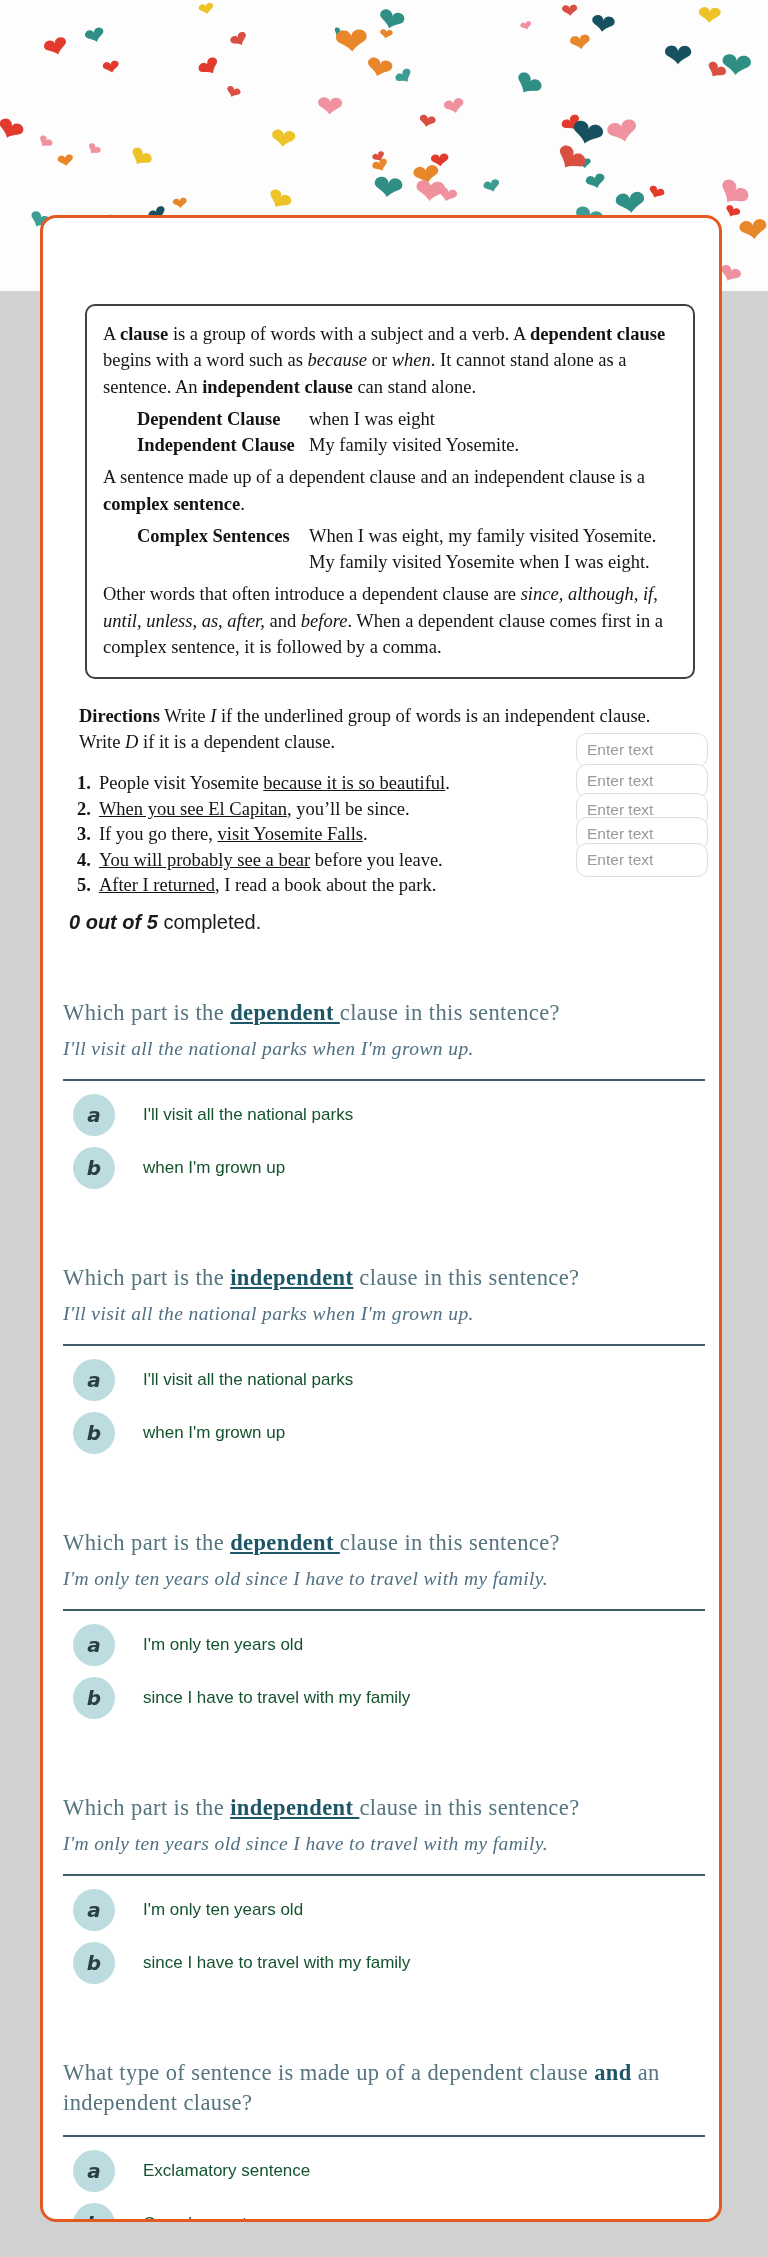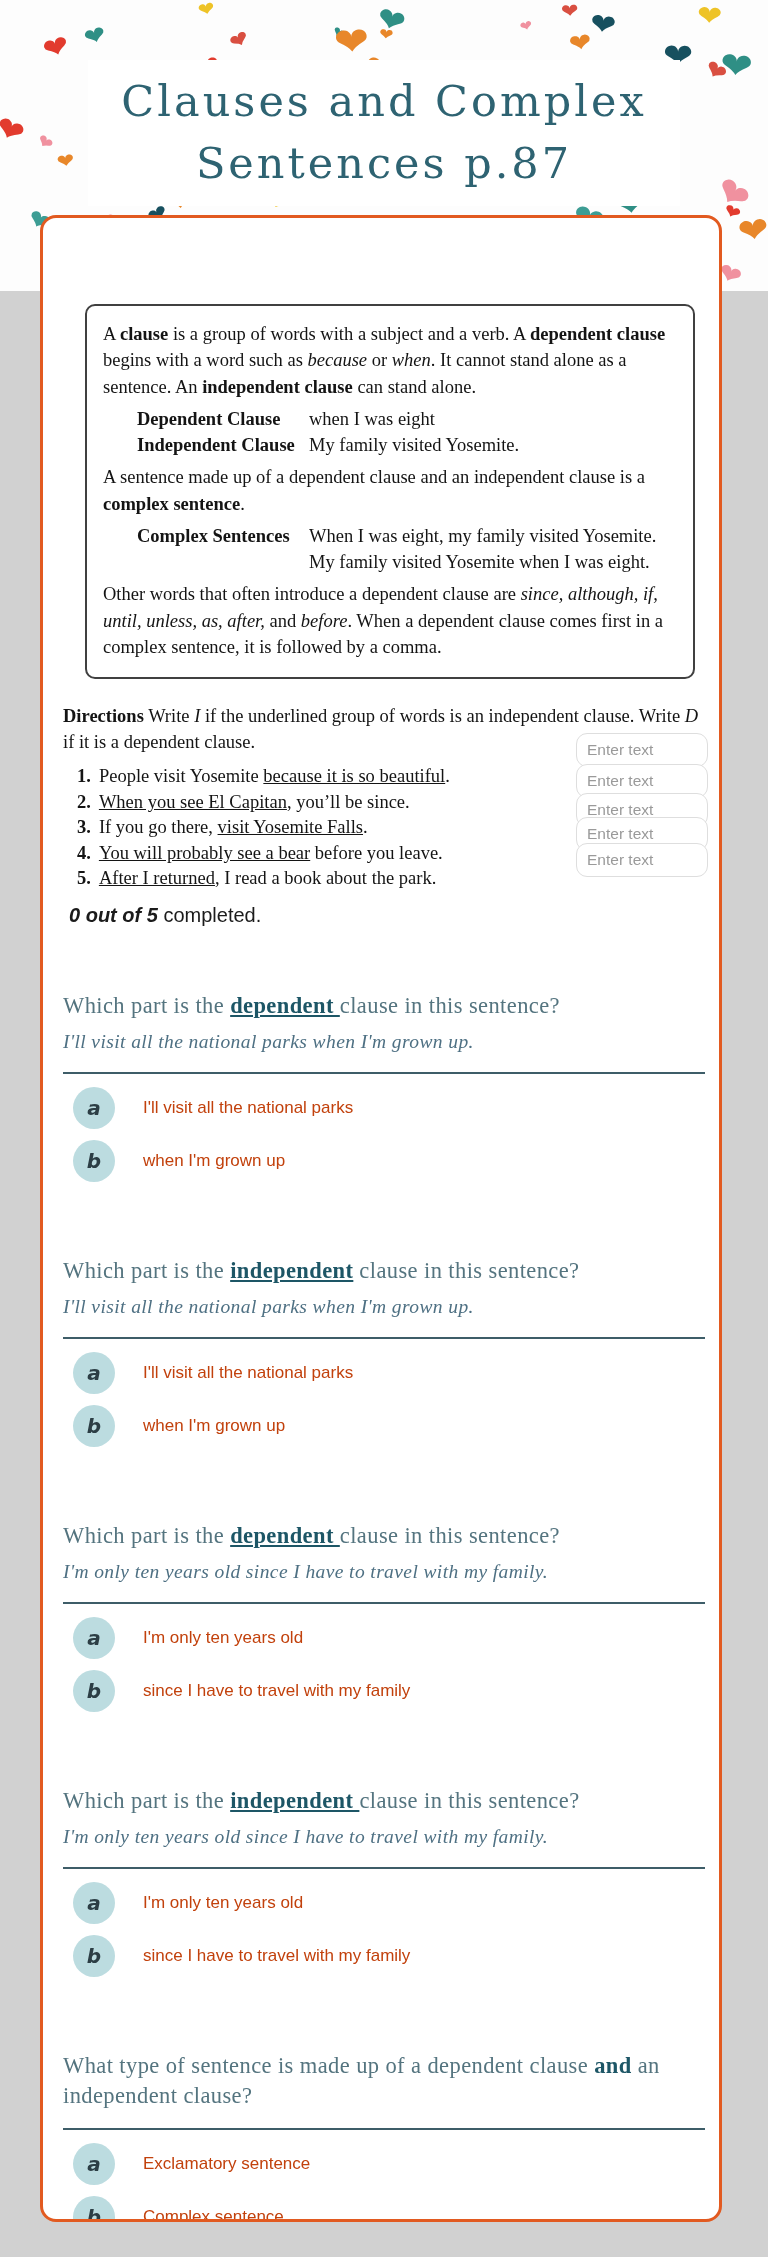--- a/index.html
+++ b/index.html
@@ -51,21 +51,21 @@
   .rb{font-weight:bold;}
   .ri{font-style:italic;}
   .ru{text-decoration:underline;}
   .hl{color:#1d5666;}
 
   
   .exercise{
     position:relative;margin:24px 14px 0 20px;
     font-family:"Liberation Serif",serif;color:#141414;
   }
-  .directions{margin:0;font-size:18.5px;line-height:26px;max-width:660px;}
+  .directions{margin:16px;font-size:18.5px;line-height:26px;max-width:660px;}
   .items{margin:9px 0 0 14px;padding:0;list-style:none;max-width:440px;}
   .item{font-size:18.5px;line-height:25.5px;white-space:nowrap;}
   .item-num{font-weight:bold;margin-right:8px;}
   .progress{
     margin:12px 0 0 6px;font-family:"Liberation Sans",sans-serif;
     font-size:20px;color:#1b1b1b;
   }
   .progress b{font-weight:bold;font-style:italic;}
 
   .input-stack{position:absolute;left:478px;top:30px;width:198px;height:152px;}
@@ -96,21 +96,21 @@
   }
   .q-rule{border:none;border-top:2px solid #3e5d68;margin:17px 0 0;}
   .q-options{margin:13px 0 0 10px;}
   .opt{display:flex;align-items:center;margin-top:11px;height:42px;cursor:pointer;}
   .opt-letter{
     width:42px;height:42px;flex:none;border-radius:50%;background:#bcdce0;
     display:flex;align-items:center;justify-content:center;
     font-family:"DejaVu Sans",sans-serif;font-style:italic;font-weight:bold;
     font-size:20px;color:#2c3e45;
   }
-  .opt-text{margin-left:28px;font-family:"Liberation Sans",sans-serif;font-size:17px;color:#c2410c;}
+  .opt-text{margin-left:28px;font-family:"Liberation Sans",sans-serif;font-size:17px;color:#14532d;}
 </style>
 </head>
 <body>
 
 <div class="page">
 
   <div class="hearts-band">
       <span class="heart" style="font-size: 21px; left: 57px; top: 151px; color: rgb(232, 135, 42); transform: rotate(-9deg) scaleY(0.92);">❤</span>
       <span class="heart" style="font-size: 15px; left: 332px; top: 26px; color: rgb(47, 143, 133); transform: rotate(35deg) scaleY(0.92);">❤</span>
       <span class="heart" style="font-size: 38px; left: 372px; top: 169px; color: rgb(47, 143, 133); transform: rotate(7deg) scaleY(0.92);">❤</span>
@@ -176,24 +176,20 @@
       <span class="heart" style="font-size: 41px; left: 570px; top: 114px; color: rgb(23, 80, 95); transform: rotate(15deg) scaleY(0.92);">❤</span>
       <span class="heart" style="font-size: 19px; left: 37px; top: 133px; color: rgb(240, 145, 159); transform: rotate(35deg) scaleY(0.92);">❤</span>
       <span class="heart" style="font-size: 21px; left: 284px; top: 233px; color: rgb(23, 80, 95); transform: rotate(-16deg) scaleY(0.92);">❤</span>
       <span class="heart" style="font-size: 40px; left: 716px; top: 174px; color: rgb(240, 145, 159); transform: rotate(35deg) scaleY(0.92);">❤</span>
       <span class="heart" style="font-size: 24px; left: 148px; top: 203px; color: rgb(23, 80, 95); transform: rotate(-29deg) scaleY(0.92);">❤</span>
       <span class="heart" style="font-size: 16px; left: 531px; top: 231px; color: rgb(240, 145, 159); transform: rotate(19deg) scaleY(0.92);">❤</span>
       <span class="heart" style="font-size: 27px; left: 569px; top: 29px; color: rgb(232, 135, 42); transform: rotate(-9deg) scaleY(0.92);">❤</span>
       <span class="heart" style="font-size: 28px; left: 198px; top: 54px; color: rgb(226, 59, 46); transform: rotate(-32deg) scaleY(0.92);">❤</span>
     </div>
 
-  <div class="title-block">
-    <div class="title-line">Clauses and Complex</div>
-    <div class="title-line">Sentences p.87</div>
-  </div>
 
   <div class="card">
 
     <div class="info-box">
       <p class="ib-p"><span>A </span><span class="rb">clause</span><span> is a group of words with a subject and a verb. A </span><span class="rb">dependent clause</span><span> begins with a word such as </span><span class="ri">because</span><span> or </span><span class="ri">when</span><span>. It cannot stand alone as a sentence. An </span><span class="rb">independent clause</span><span> can stand alone.</span></p>
       <div class="ib-rows">
         <div class="ib-row">
           <span class="ib-label">Dependent Clause</span>
           <span class="ib-val">when I was eight</span>
         </div>

